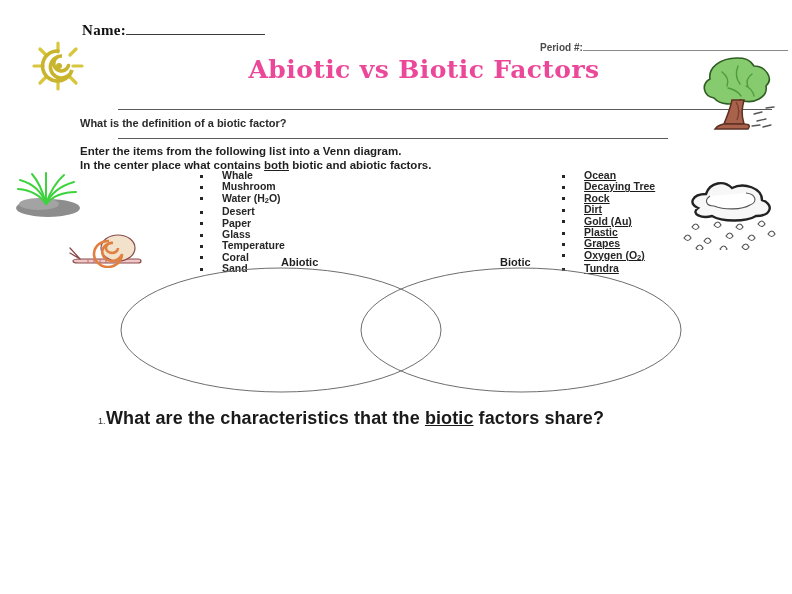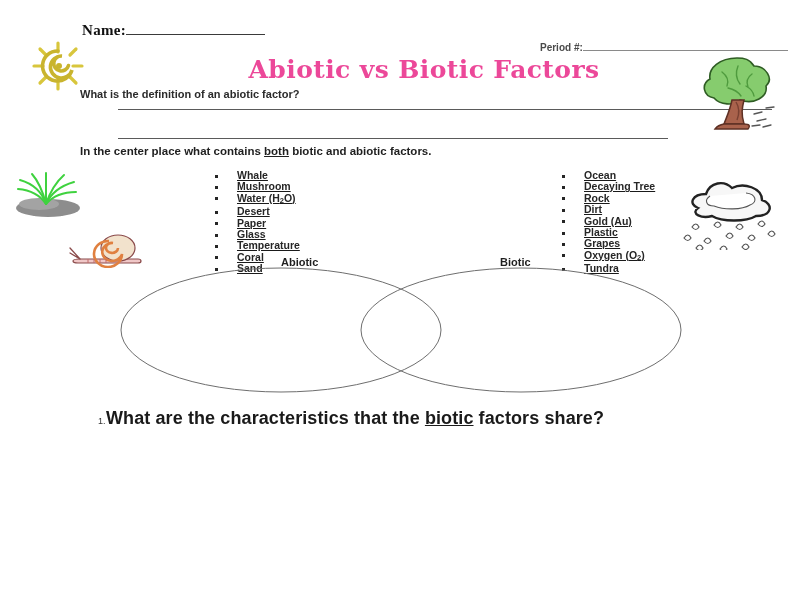--- a/index.html
+++ b/index.html
@@ -99,21 +99,21 @@
     line-height: 14px;
     color: #1f1f1f;
   }
   .instructions u { text-decoration: underline; }
 
   
   .item-col {
     position: absolute;
     top: 170px;
   }
-  .col1 { left: 215px; text-decoration: underline; }
+  .col1 { left: 200px; }
   .col2 { left: 357px; }
   .col3 { left: 562px; text-decoration: underline; }
   .item-col ul {
     margin: 0;
     padding: 0;
     list-style: none;
   }
   .item-col li {
     font-size: 10.5px;
     font-weight: bold;
@@ -199,26 +199,27 @@
     <span class="blank-line name-blank"></span>
   </div>
 
   <div class="period-row">
     <span class="period-label">Period #:</span>
     <span class="period-blank"></span>
   </div>
 
   <div class="title">Abiotic vs Biotic Factors</div>
 
-  <div class="def-q def-q1">What is the definition of an abiotic factor?</div>
   <div class="def-rule def-rule1"></div>
 
+  <div class="def-q def-q2">What is the definition of a biotic factor?</div>
   <div class="def-rule def-rule2"></div>
 
   <div class="instructions">
+    <div>Enter the items from the following list into a Venn diagram.</div>
     <div><span>In the center place what contains </span><u>both</u><span> biotic and abiotic factors.</span></div>
   </div>
 
   <div class="item-col col1">
     <ul>
         <li>Whale</li>
         <li>Mushroom</li>
         <li>Water (H<sub>2</sub>O)</li>
         <li>Desert</li>
         <li>Paper</li>

